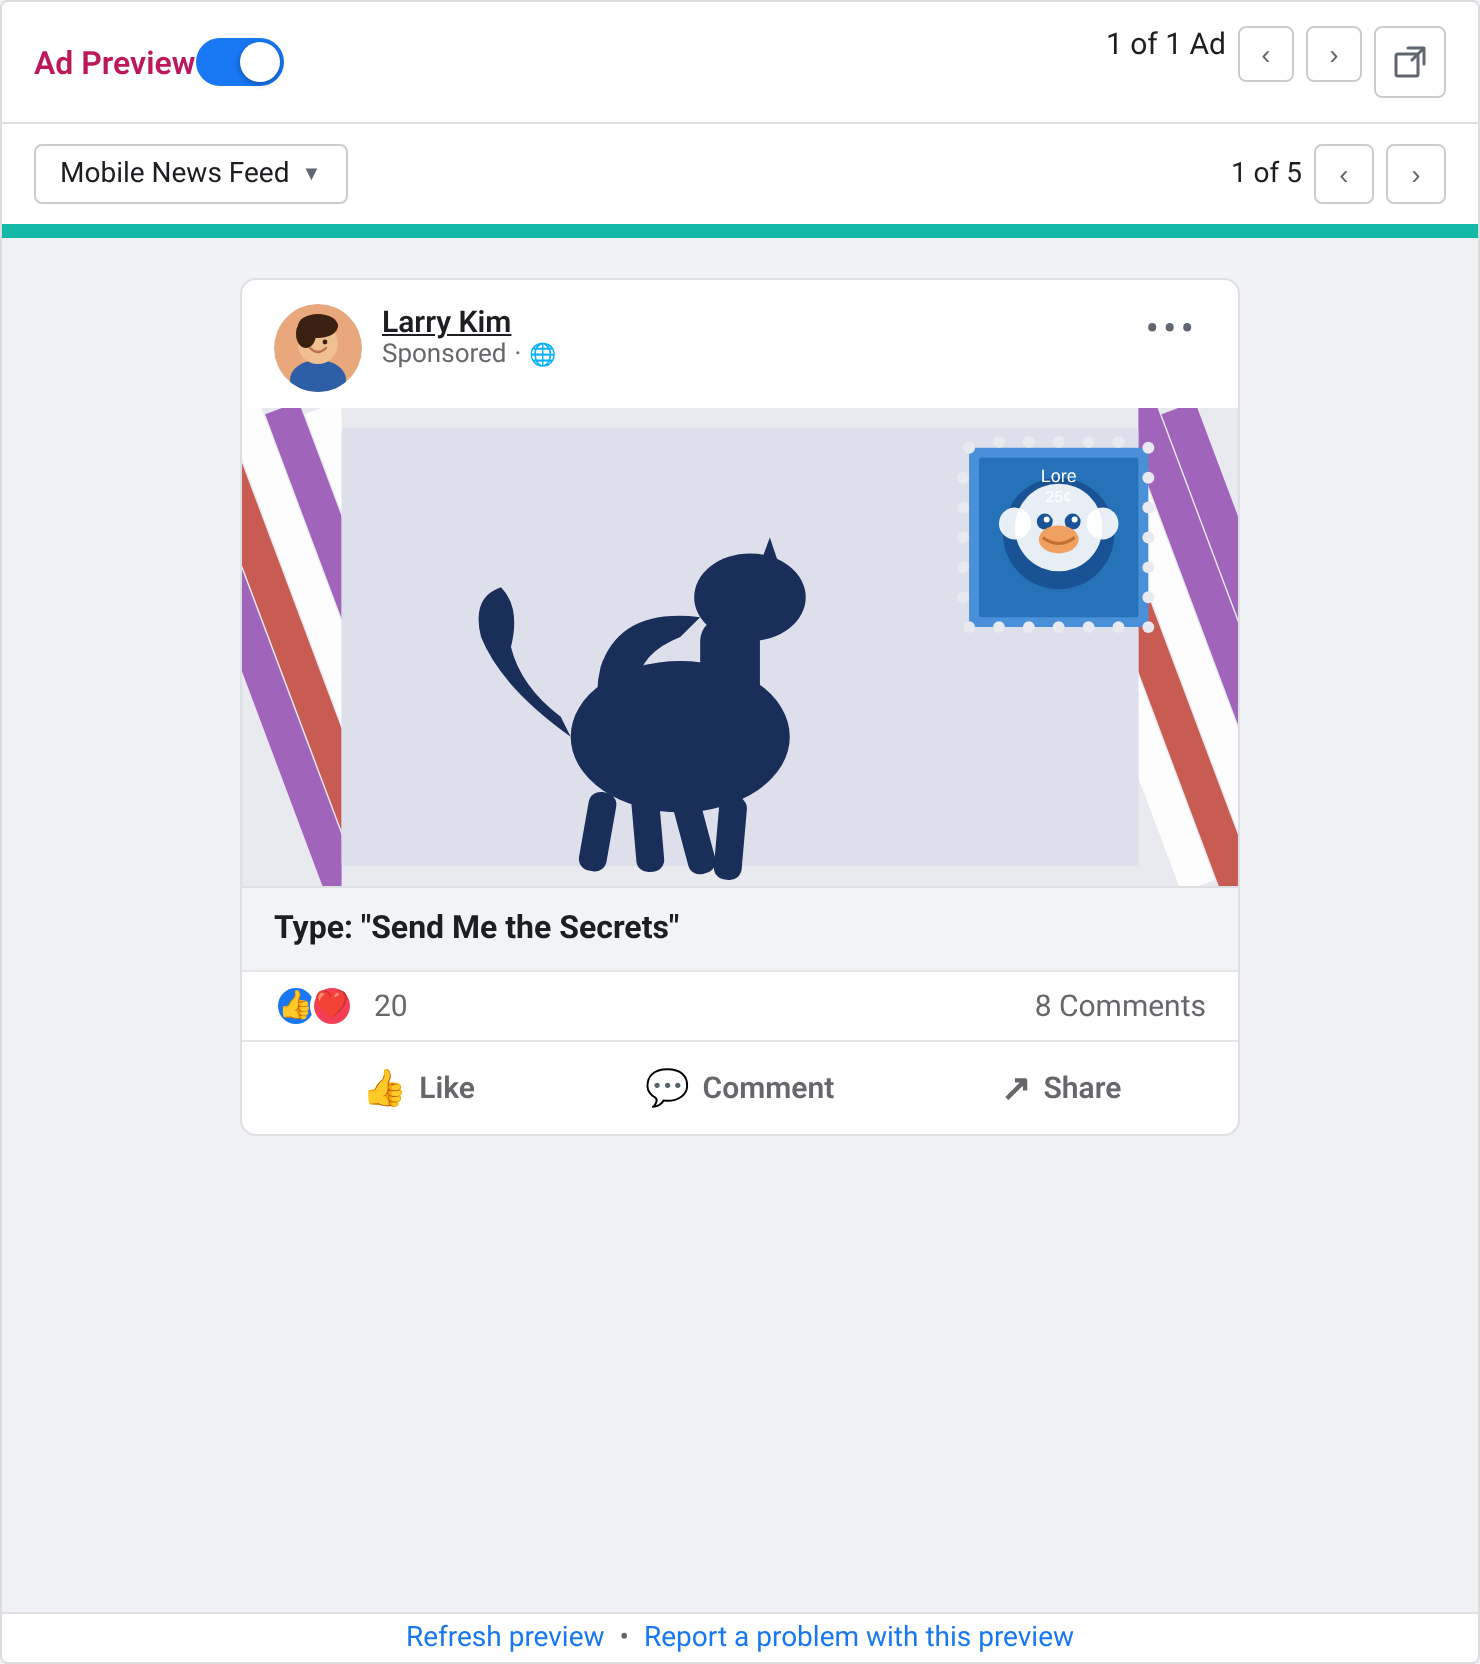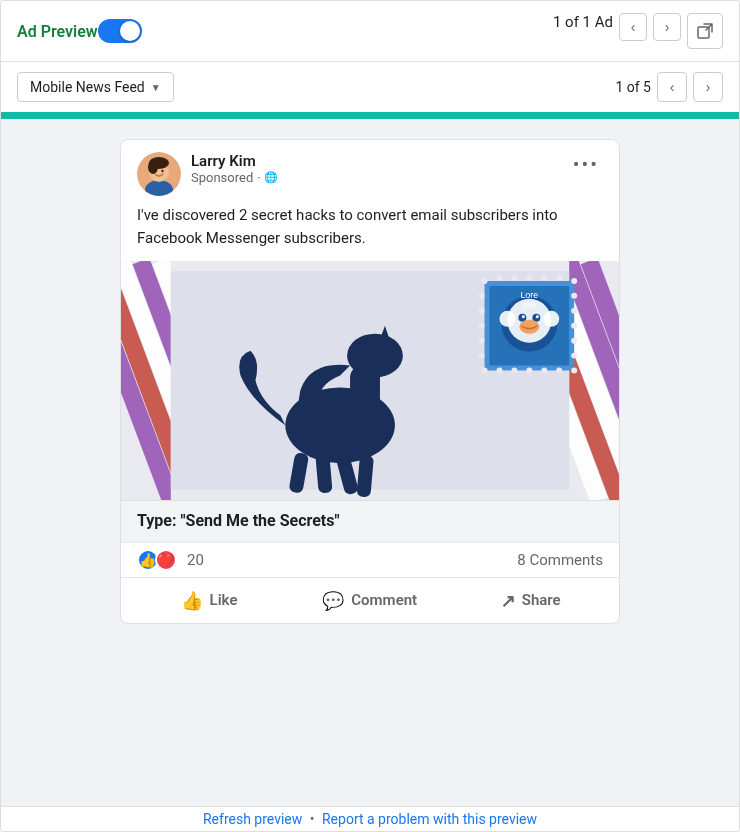--- a/index.html
+++ b/index.html
@@ -26,21 +26,21 @@
     .top-bar {
       display: flex;
       align-items: center;
       padding: 12px 16px;
       border-bottom: 1px solid #e0e0e0;
       background: #fff;
     }
     .ad-preview-label {
       font-size: 16px;
       font-weight: 600;
-      color: #15803d;
+      color: #be185d;
     }
     .toggle-switch {
       width: 44px;
       height: 24px;
       background: #1877f2;
       border-radius: 12px;
       position: relative;
       cursor: pointer;
       flex-shrink: 0;
     }
@@ -177,20 +177,21 @@
       font-size: 22px;
     }
     
     .user-info {
       flex: 1;
     }
     .user-name {
       font-size: 15px;
       font-weight: 600;
       color: #1c1e21;
+      text-decoration: underline;
     }
     .sponsored-line {
       display: flex;
       align-items: center;
       gap: 4px;
       font-size: 13px;
       color: #65676b;
     }
     .globe-icon {
       font-size: 11px;
@@ -398,21 +399,20 @@
           <div class="user-name">Larry Kim</div>
           <div class="sponsored-line">
             <span>Sponsored</span>
             <span>·</span>
             <span class="globe-icon">🌐</span>
           </div>
         </div>
         <div class="more-btn">•••</div>
       </div>
 
-      <div class="fb-card-text">I've discovered 2 secret hacks to convert email subscribers into Facebook Messenger subscribers.</div>
 
       <div class="ad-image-container">
         <svg class="ad-image-svg" viewBox="0 0 500 240" xmlns="http://www.w3.org/2000/svg">
 
           <rect width="500" height="240" fill="#e8eaf0"></rect>
 
           <clipPath id="left-clip">
             <rect x="0" y="0" width="50" height="240"></rect>
           </clipPath>
           <clipPath id="right-clip">

